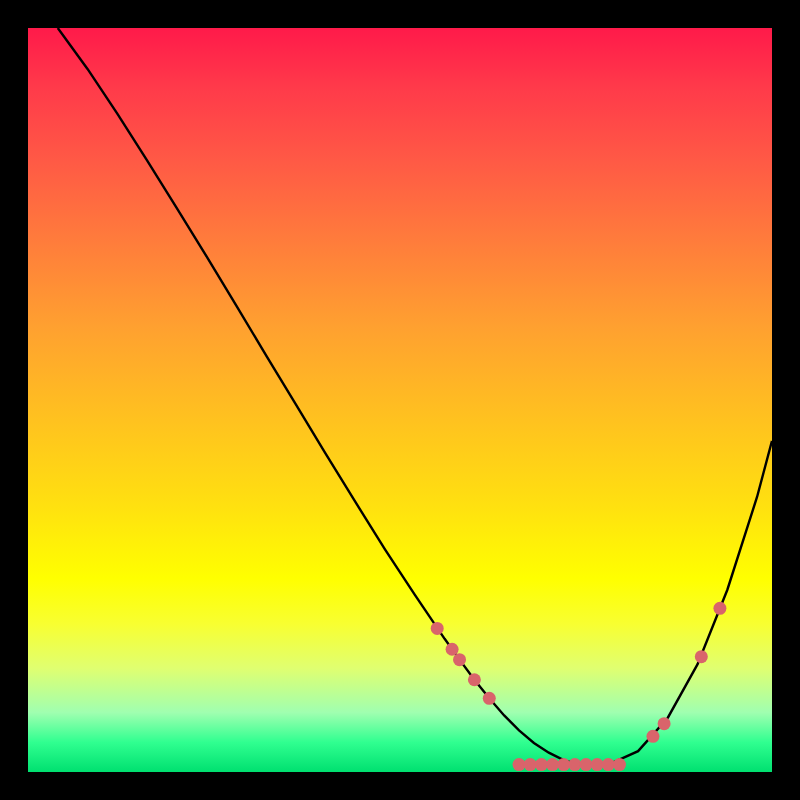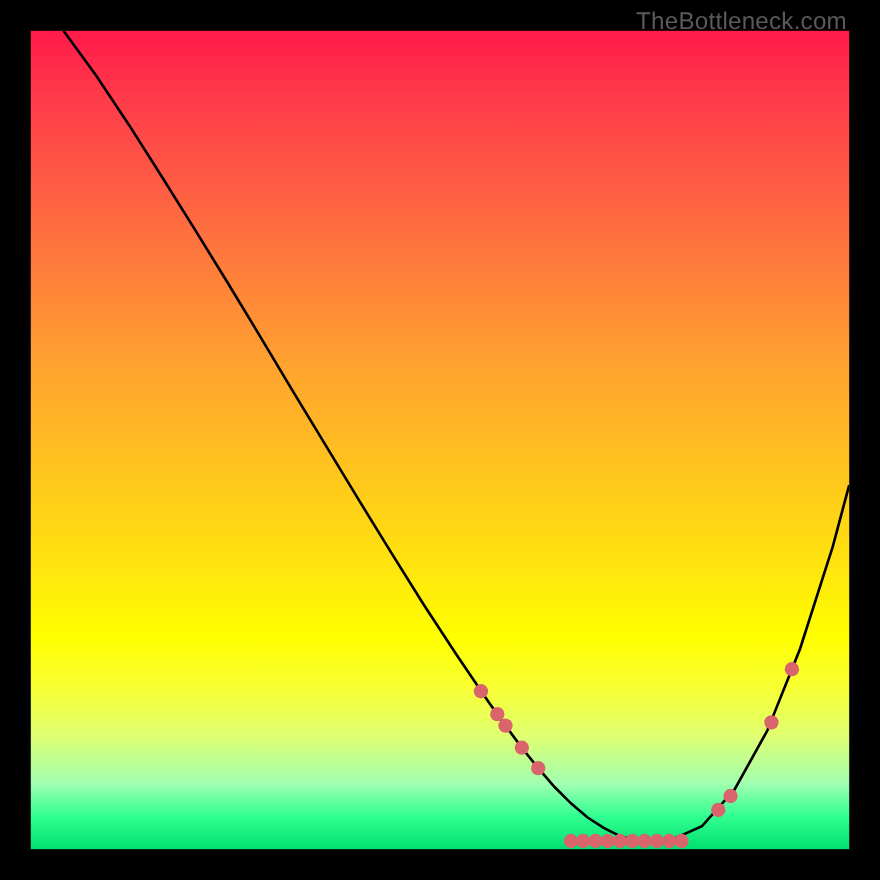--- a/index.html
+++ b/index.html
@@ -68,14 +68,13 @@
         <circle cx="569.16" cy="736.56" r="6.5" fill="#d9646b"></circle>
         <circle cx="580.32" cy="736.56" r="6.5" fill="#d9646b"></circle>
         <circle cx="591.48" cy="736.56" r="6.5" fill="#d9646b"></circle>
         <circle cx="624.96" cy="708.29" r="6.5" fill="#d9646b"></circle>
         <circle cx="636.12" cy="695.64" r="6.5" fill="#d9646b"></circle>
         <circle cx="673.32" cy="628.68" r="6.5" fill="#d9646b"></circle>
         <circle cx="691.92" cy="580.32" r="6.5" fill="#d9646b"></circle>
       </g>
   </svg>
 
-  <div class="watermark">TheBottleneck.com</div>
 </div>
 
 </body></html>

